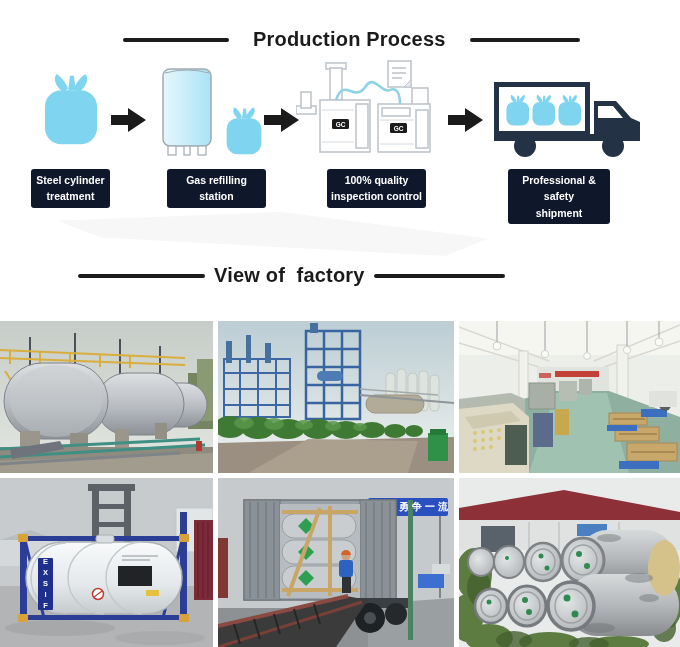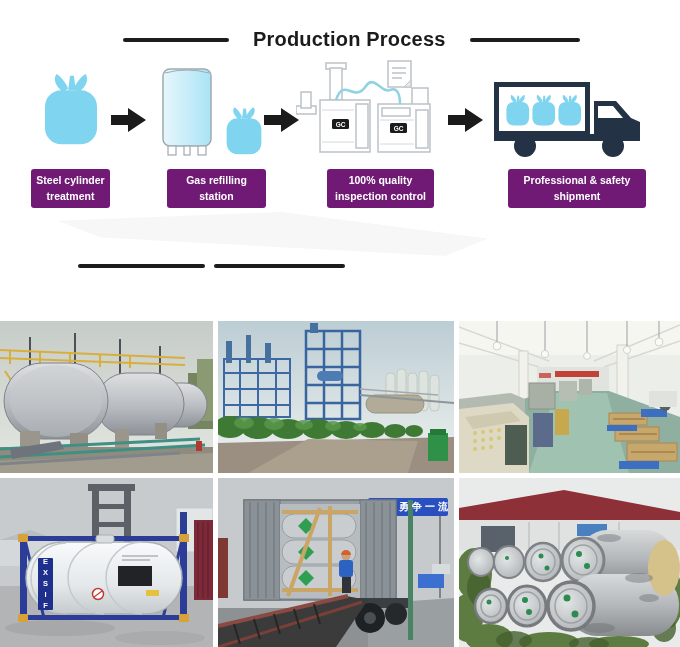--- a/index.html
+++ b/index.html
@@ -14,21 +14,21 @@
   .rule { height:4px; background:#1c1c1c; border-radius:2px; }
   #pp-title { left:123px; top:28px; }
   #pp-title .rule-left { width:106px; }
   #pp-title .rule-right { width:110px; }
   #vf-title { left:78px; top:264px; gap:9px; }
   #vf-title .rule-left { width:127px; }
   #vf-title .rule-right { width:131px; }
   
   .flow-item { position:absolute; }
   .step-label {
-    position:absolute; background:#701a75; color:#fff; border-radius:3px;
+    position:absolute; background:#0f172a; color:#fff; border-radius:3px;
     font-size:10.5px; font-weight:bold; line-height:1.55; text-align:center;
     white-space:pre-line; padding:3px 4px;
   }
   
   .swoosh {
     position:absolute; left:58px; top:212px; width:430px; height:44px;
     background:#f7f7f8;
     clip-path:polygon(0 20%, 52% 0, 100% 60%, 90% 100%, 10% 58%);
   }
   
@@ -182,29 +182,30 @@
       <rect x="0" y="58" width="146" height="7" fill="#233345"></rect>
       <circle cx="31" cy="70" r="11" fill="#233345"></circle>
       <circle cx="119" cy="70" r="11" fill="#233345"></circle>
     </svg>
   </div>
 
   <div class="step-label" style="left:31px;top:169px;width:79px;">Steel cylinder
 treatment</div>
   <div class="step-label" style="left:167px;top:169px;width:99px;">Gas refilling
 station</div>
-  <div class="step-label" style="left:327px;top:169px;width:107px;">100% quality
+  <div class="step-label" style="left:327px;top:169px;width:99px;">100% quality
 inspection control</div>
-  <div class="step-label" style="left:508px;top:169px;width:138px;">Professional &amp; safety
+  <div class="step-label" style="left:508px;top:169px;width:102px;">Professional &amp; safety
 shipment</div>
 
   <div class="swoosh"></div>
 
   <div class="title-row" id="vf-title">
     <span class="rule rule-left"></span>
+    <h2>View of  factory</h2>
     <span class="rule rule-right"></span>
   </div>
 
   <div class="photo-grid">
 
     <figure class="photo" aria-label="Rows of grey horizontal storage tanks with yellow service walkways and green piping">
       <svg viewBox="0 0 213 152" preserveAspectRatio="none">
         <defs>
           <linearGradient id="p1sky" x1="0" y1="0" x2="0" y2="1">
               <stop offset="0" stop-color="#c6ccc7"></stop>

